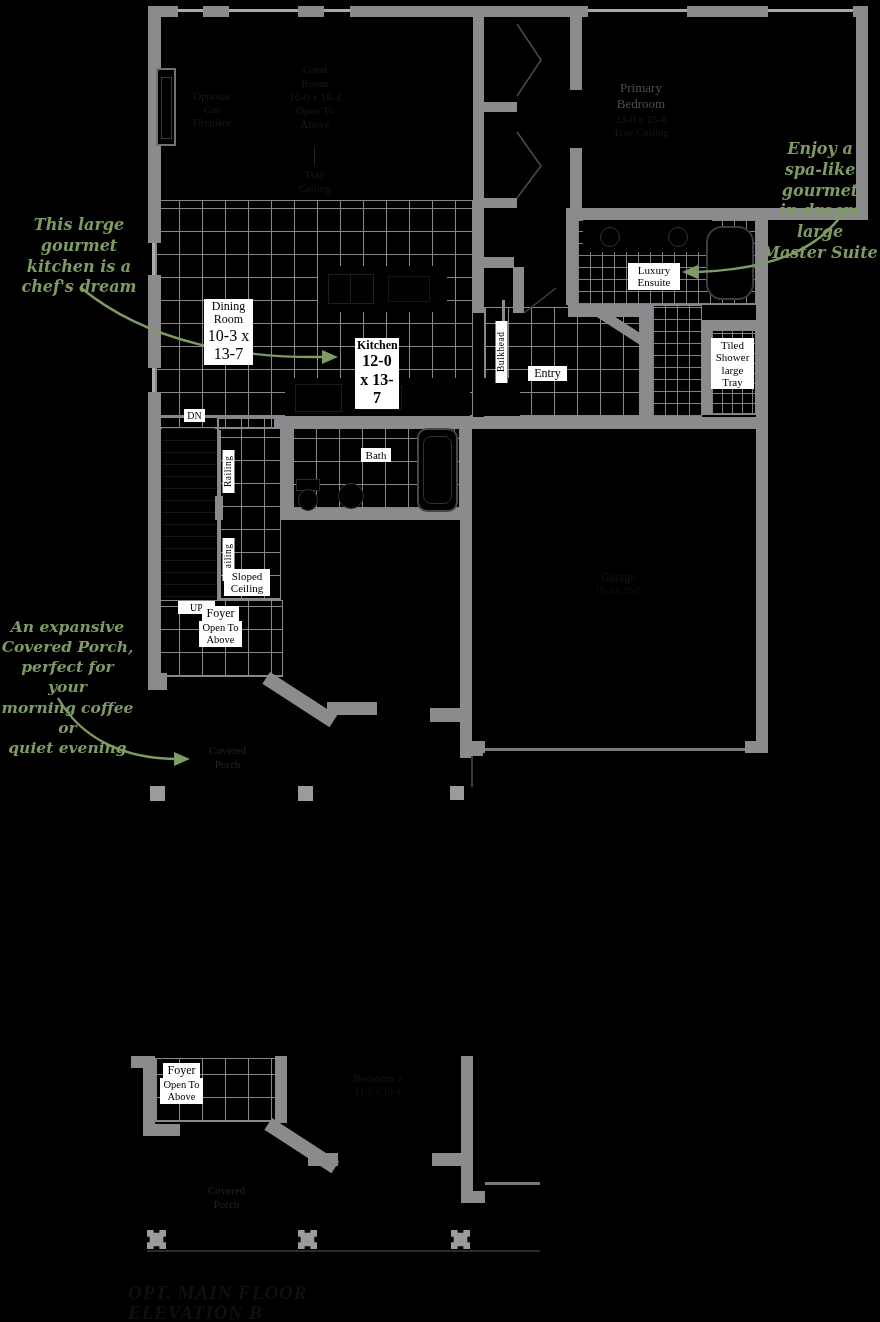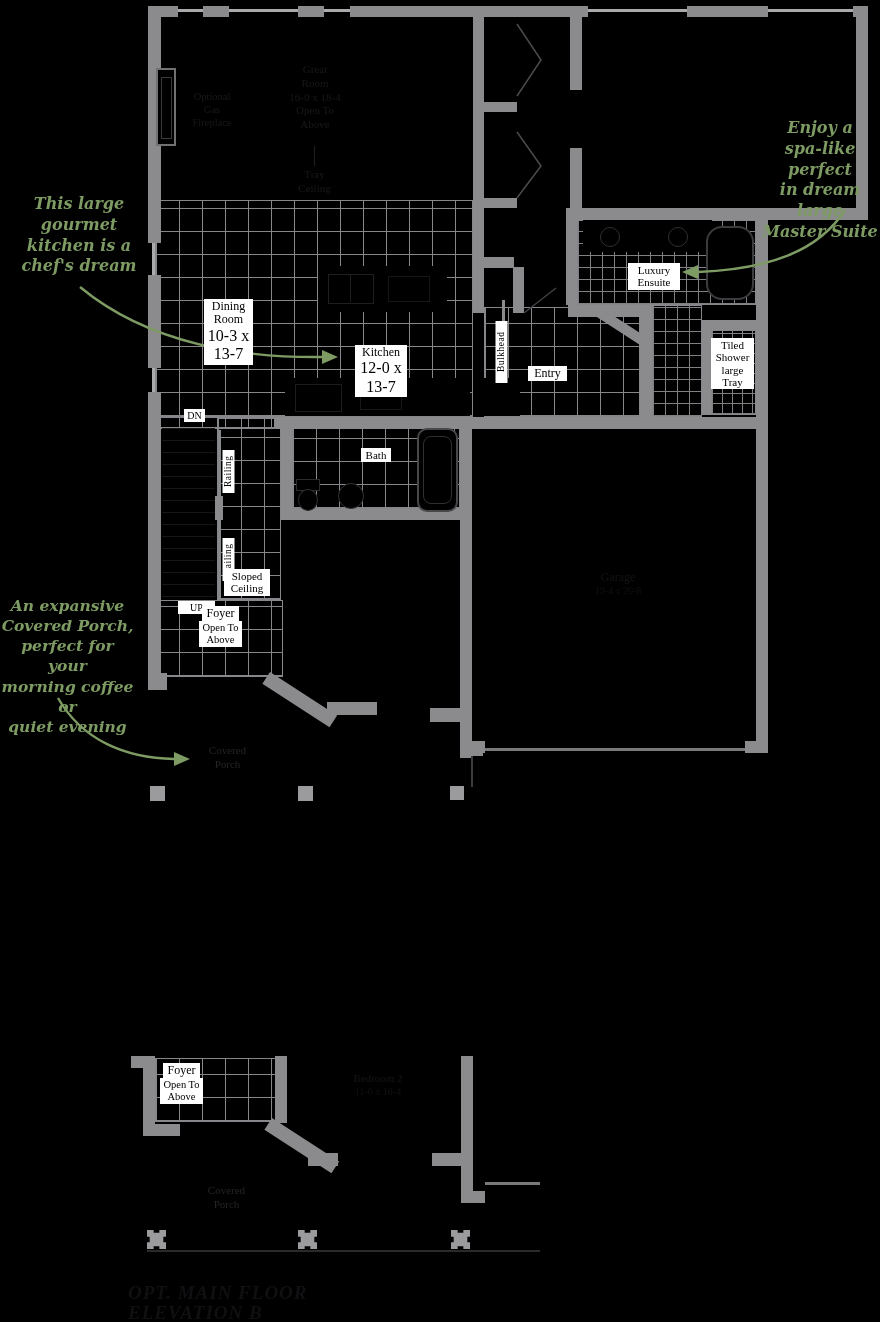--- a/index.html
+++ b/index.html
@@ -25,21 +25,21 @@
        padding:1px 2px;box-sizing:border-box;z-index:6;}
   .fs12{font-size:12px}.fs11{font-size:11px}.fs105{font-size:10.5px}.fs10{font-size:10px}
   .dims{font-size:16px;line-height:1.15}
   .vlbl{writing-mode:vertical-rl;transform:rotate(180deg);font-size:9.5px;line-height:1;
         padding:2px 1px;letter-spacing:.5px;}
   
   .faint{position:absolute;text-align:center;z-index:4;line-height:1.25;}
   .faint div{white-space:nowrap;}
   
   .note{position:absolute;color:#7d9b63;font-family:"DejaVu Serif","Liberation Serif",serif;
-        font-style:italic;font-weight:bold;font-size:16px;line-height:1.3;text-align:center;z-index:7;}
+        font-style:italic;font-weight:bold;font-size:16px;line-height:1.3;text-align:center;z-index:7;margin-top:21px;}
   svg.overlay{position:absolute;left:0;top:0;z-index:5;pointer-events:none;}
   .diag{transform-origin:0 0;}
 </style>
 </head>
 <body>
 
 <div id="stage">
 
   <div class="tg tg-lg" style="left:155px;top:200px;width:318px;height:217px;"></div>
   <div class="tg tg-lg" style="left:155px;top:417px;width:120px;height:12px;"></div>
@@ -164,35 +164,41 @@
   <div class="tl" style="left:314px;top:146px;width:1px;height:20px;background:#202020;"></div>
   <div class="faint" style="left:292px;top:168px;width:45px;color:#17181a;font-size:11px;">
     <div>Tray</div>
     <div>Ceiling</div>
   </div>
   <div class="faint" style="left:180px;top:90px;width:64px;color:#17181a;font-size:10.5px;">
     <div>Optional</div>
     <div>Gas</div>
     <div>Fireplace</div>
   </div>
+  <div class="faint" style="left:585px;top:80px;width:112px;color:#4a4d52;font-size:13px;">
+    <div>Primary</div>
+    <div>Bedroom</div>
+    <div style="color:#17181a;font-size:11px;">13-0 x 15-6</div>
+    <div style="color:#141517;font-size:11px;">Tray Ceiling</div>
+  </div>
   <div class="faint" style="left:580px;top:570px;width:76px;color:#141414;font-size:12px;">
     <div>Garage</div>
     <div style="font-size:10px;color:#101010;">19-4 x 20-8</div>
   </div>
   <div class="faint" style="left:200px;top:744px;width:55px;color:#232425;font-size:11px;">
     <div>Covered</div>
     <div>Porch</div>
   </div>
 
   <div class="lbl" style="left:204px;top:299px;width:49px;">
     <div class="fs12">Dining</div>
     <div class="fs12">Room</div>
     <div class="dims">10-3 x 13-7</div>
   </div>
-  <div class="lbl" style="left:355px;top:345px;width:52px;">
+  <div class="lbl" style="left:355px;top:338px;width:44px;font-weight:bold;">
     <div class="fs12">Kitchen</div>
     <div class="dims">12-0 x 13-7</div>
   </div>
   <div class="lbl vlbl" style="left:496px;top:321px;height:62px;">Bulkhead</div>
   <div class="lbl fs12" style="left:528px;top:366px;width:39px;">Entry</div>
   <div class="lbl" style="left:628px;top:263px;width:52px;">
     <div class="fs11">Luxury</div>
     <div class="fs11">Ensuite</div>
   </div>
   <div class="lbl" style="left:711px;top:338px;width:43px;">
@@ -217,21 +223,21 @@
   </div>
 
   <div class="note" style="left:8px;top:194px;width:142px;">
     <div>This large</div>
     <div>gourmet</div>
     <div>kitchen is a</div>
     <div>chef's dream</div>
   </div>
   <div class="note" style="left:760px;top:118px;width:120px;">
     <div>Enjoy a</div>
-    <div>spa-like perfect</div>
+    <div>spa-like gourmet</div>
     <div>in dream large</div>
     <div>Master Suite</div>
   </div>
   <div class="note" style="left:0px;top:596px;width:135px;font-size:15.5px;">
     <div>An expansive</div>
     <div>Covered Porch,</div>
     <div>perfect for your</div>
     <div>morning coffee or</div>
     <div>quiet evening</div>
   </div>

